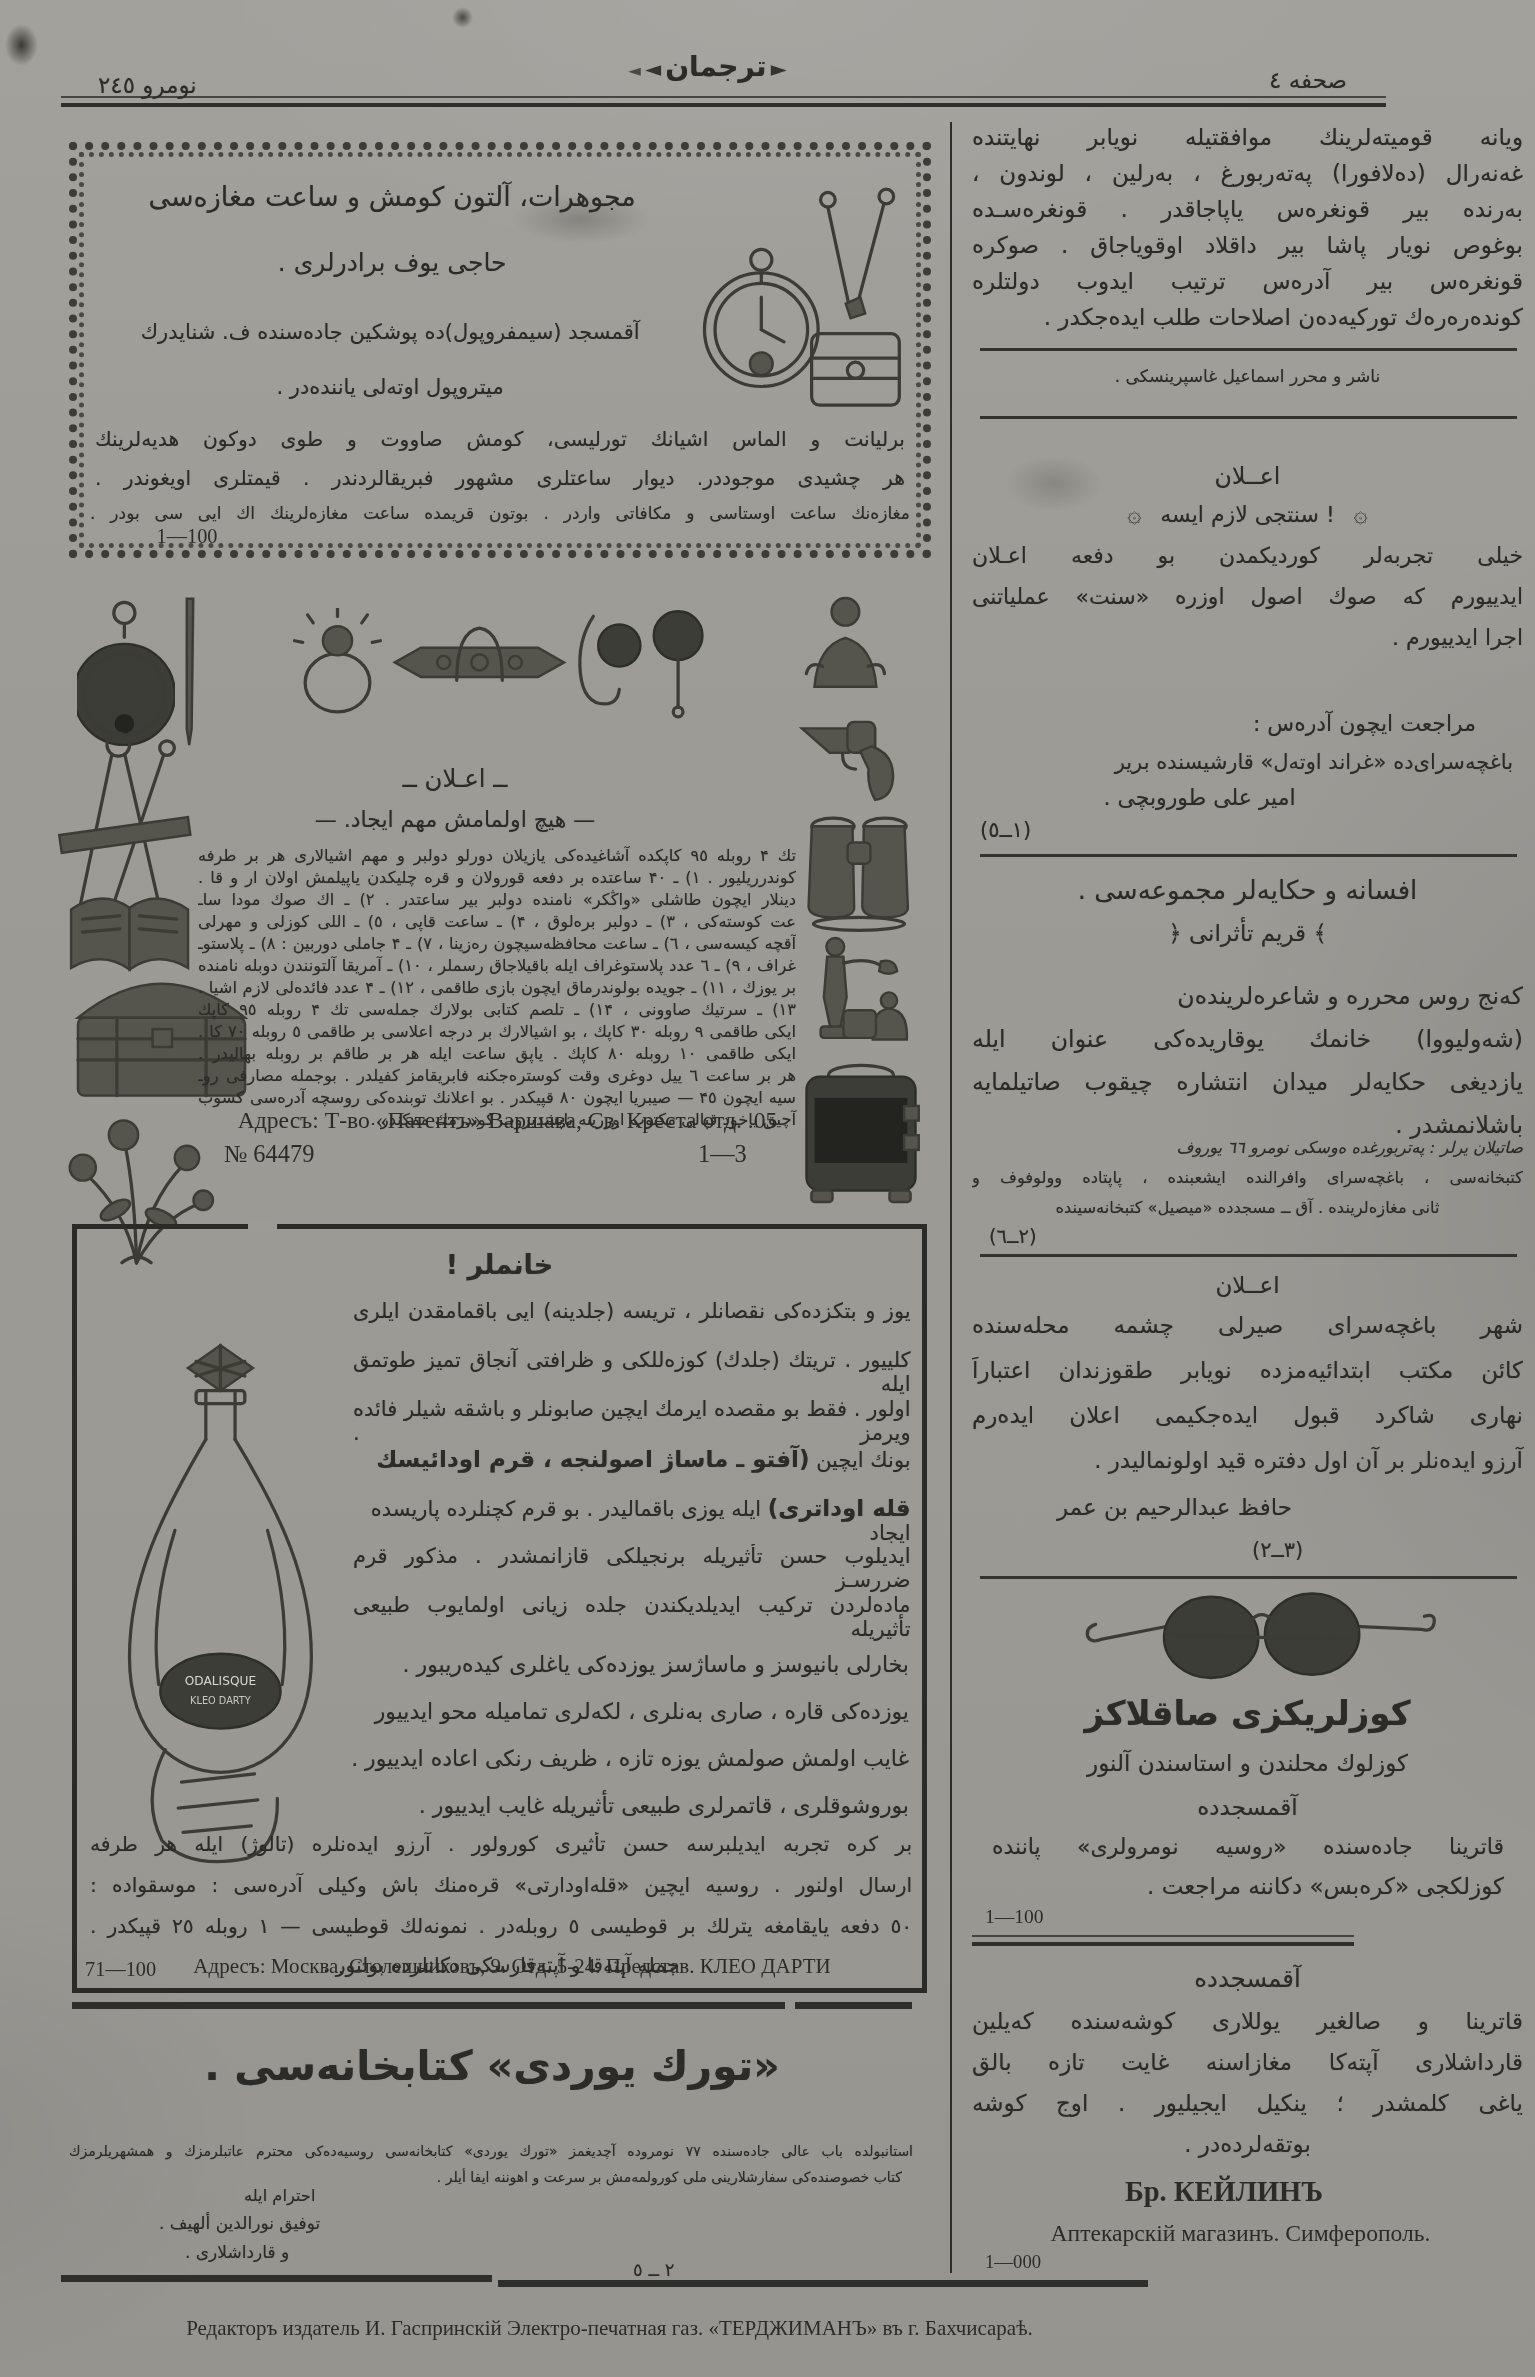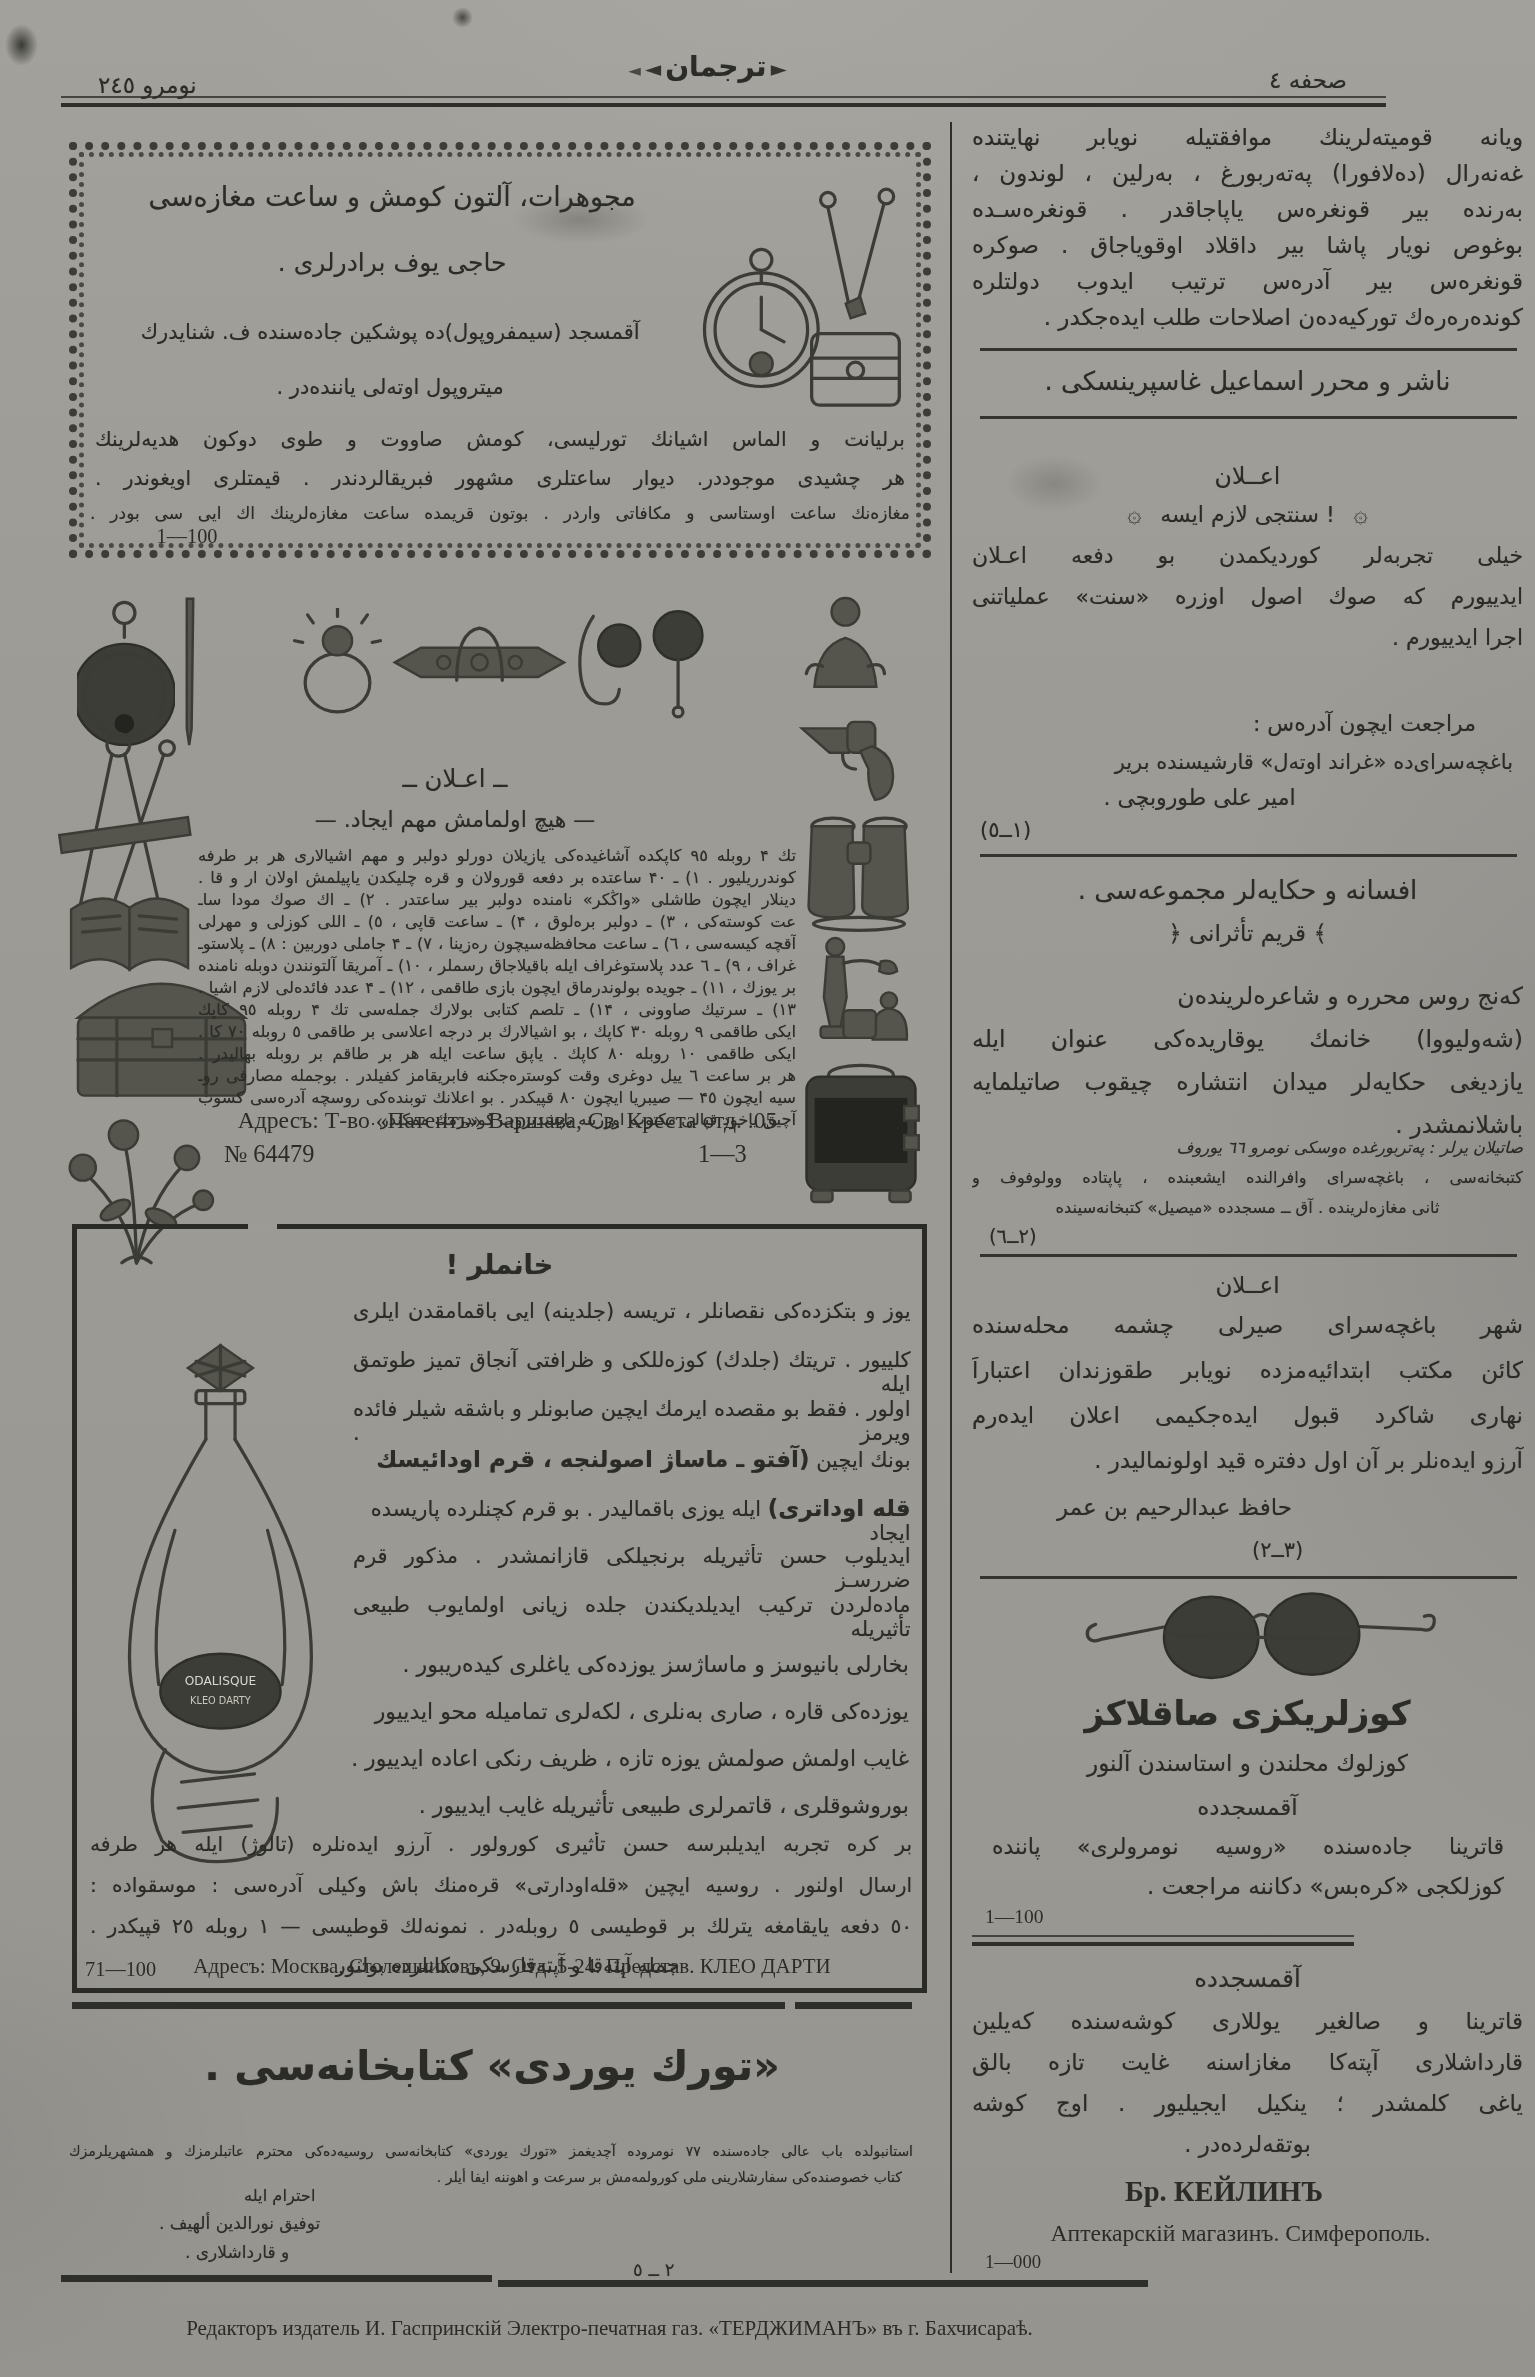--- a/index.html
+++ b/index.html
@@ -280,21 +280,21 @@
 
   <div class="abs ar rtl stack" style="left:972px;top:124px;width:551px;">
     <div class="j" style="font-size:23px;height:36px;">ويانه قوميته‌لرينك موافقتيله نويابر نهايتنده</div>
     <div class="j" style="font-size:23px;height:36px;">غەنەرال (دەلافورا) پەتەربورغ ، بەرلين ، لوندون ،</div>
     <div class="j" style="font-size:23px;height:36px;">بەرنده بير قونغرەس ياپاجاقدر . قونغرەسـده</div>
     <div class="j" style="font-size:23px;height:36px;">بوغوص نويار پاشا بير داقلاد اوقوياجاق . صوكره</div>
     <div class="j" style="font-size:23px;height:36px;">قونغرەس بير آدرەس ترتيب ايدوب دولتلره</div>
     <div class="r" style="font-size:23px;height:36px;">كوندەرەرەك توركيه‌دەن اصلاحات طلب ايده‌جكدر .</div>
   </div>
   <div class="abs thinrule" style="left:980px;top:348px;width:537px;"></div>
-  <div class="abs ar rtl c" style="left:972px;top:366px;width:551px;font-size:26px;">ناشر و محرر اسماعيل غاسپرينسكى .</div>
+  <div class="abs ar rtl c" style="left:972px;top:366px;width:551px;font-size:17px;">ناشر و محرر اسماعيل غاسپرينسكى .</div>
   <div class="abs thinrule" style="left:980px;top:416px;width:537px;"></div>
 
   <div class="abs ar rtl c" style="left:972px;top:462px;width:551px;font-size:23.6px;">اعــلان</div>
   <div class="abs c" style="left:972px;top:499px;width:551px;">
     <span style="font-size:24.4px;color:#33332e;">۞</span>
     <span class="ar rtl" style="font-size:22px;padding:0 14.6px;">سنتجى لازم ايسه !</span>
     <span style="font-size:24.4px;color:#33332e;">۞</span>
   </div>
   <div class="abs ar rtl stack" style="left:972px;top:543px;width:551px;">
     <div class="j" style="font-size:22px;height:41px;">خيلى تجربه‌لر كورديكمدن بو دفعه اعـلان</div>

